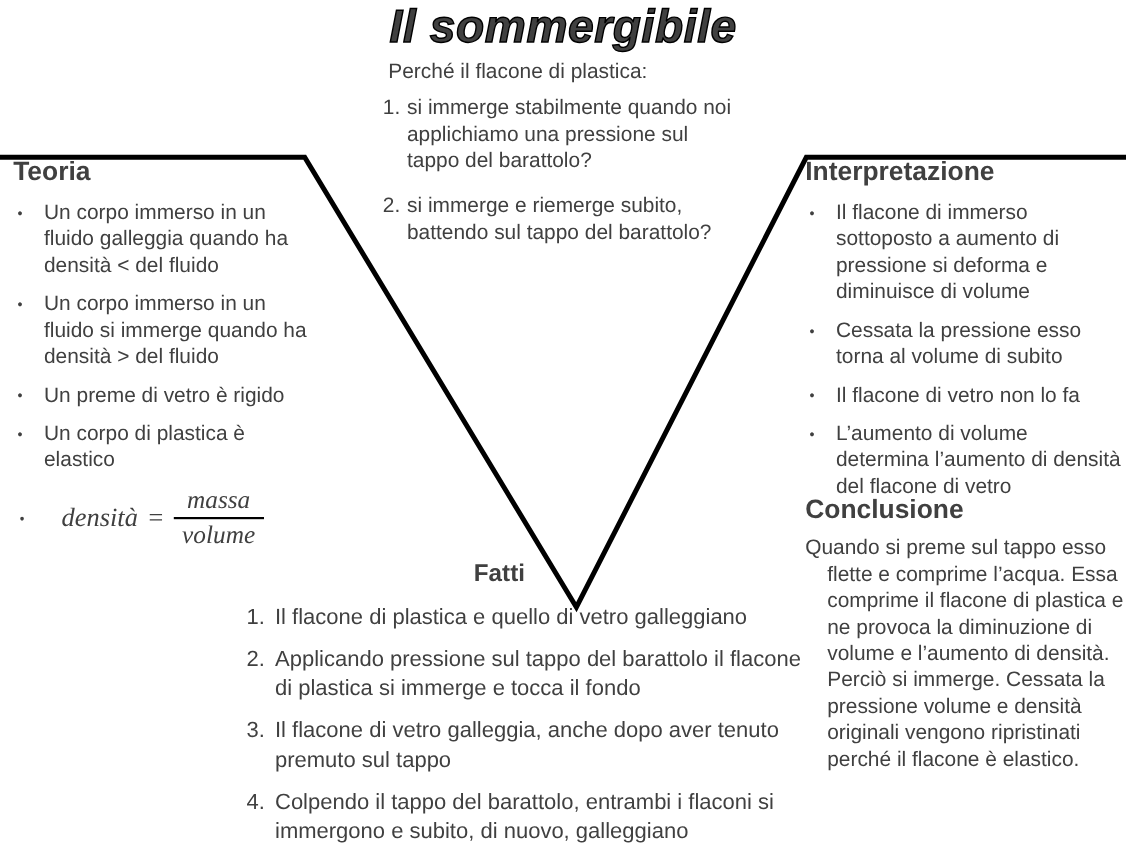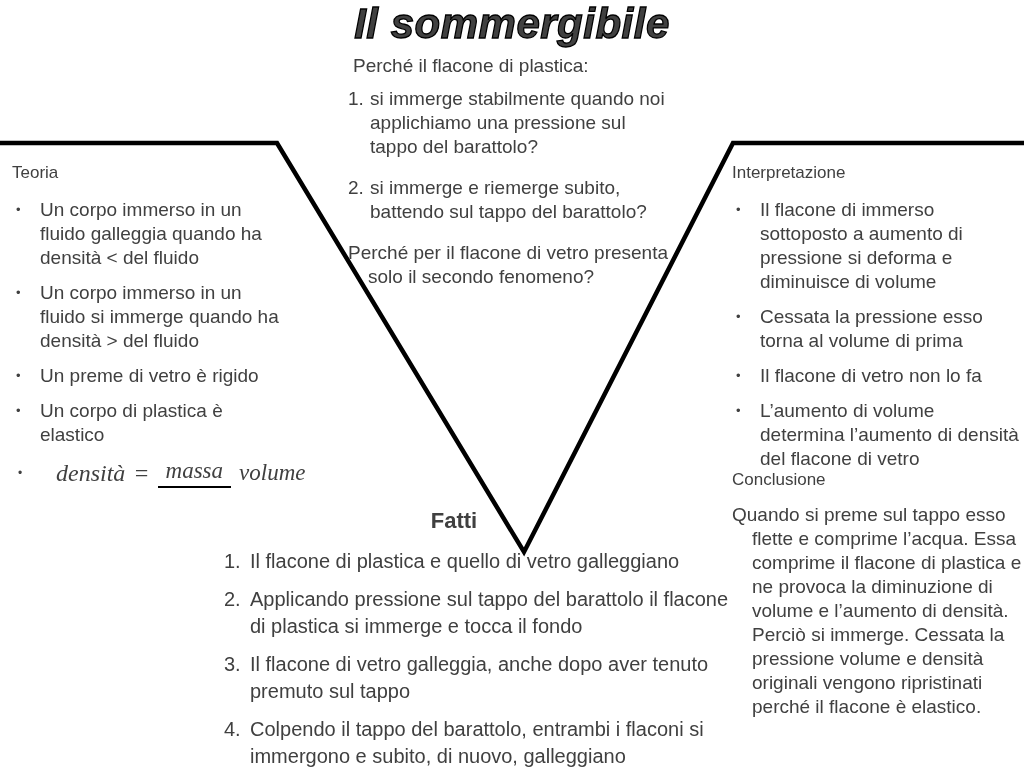--- a/index.html
+++ b/index.html
@@ -25,24 +25,24 @@
     font-size: 42px;
     font-weight: bold;
     font-style: italic;
     letter-spacing: 0.5px;
     -webkit-text-stroke: 1.3px #000;
   }
 
   .body-text { font-size: 19px; line-height: 24px; }
 
   h2.section-heading {
-    margin: 16px 0 12px 0;
-    font-size: 17px;
+    margin: 0 0 12px 0;
+    font-size: 24px;
     line-height: 26px;
-    font-weight: normal;
+    font-weight: bold;
   }
 
   
   .bullet-row { display: flex; margin: 0 0 11px 0; }
   .bullet-row .marker {
     width: 24px;
     flex: 0 0 24px;
     font-size: 13px;
     line-height: 24px;
     padding-left: 4px;
@@ -70,21 +70,21 @@
   }
   .formula {
     display: inline-flex;
     align-items: center;
     font-family: "Liberation Serif", serif;
     font-style: italic;
     font-size: 24px;
   }
   .formula .lhs { margin-left: 14px; }
   .formula .eq { margin: 0 8px; }
-  .frac { display: inline-flex; flex-direction: row; text-align: center; font-size: 23px; }
+  .frac { display: inline-flex; flex-direction: column; text-align: center; font-size: 23px; }
   .frac .numer { padding: 0 8px 2px 8px; border-bottom: 2px solid #000; line-height: 26px; }
   .frac .denom { padding: 2px 8px 0 8px; line-height: 26px; }
 
   
   .interpretation { position: absolute; left: 732px; top: 144px; width: 290px; }
 
   
   .conclusion { position: absolute; left: 732px; top: 451px; width: 292px; }
   .conclusion h2 { margin-bottom: 0; }
   .conclusion .c-text { margin: 10px 0 0 0; padding-left: 20px; text-indent: -20px; }
@@ -116,21 +116,20 @@
   <div class="questions body-text">
     <p class="q-intro">Perché il flacone di plastica:</p>
     <div class="num-row">
       <span class="num">1.</span>
       <span class="ntext">si immerge stabilmente quando noi applichiamo una pressione sul tappo del barattolo?</span>
     </div>
     <div class="num-row">
       <span class="num">2.</span>
       <span class="ntext">si immerge e riemerge subito, battendo sul tappo del barattolo?</span>
     </div>
-    <p class="q-outro">Perché per il flacone di vetro presenta solo il secondo fenomeno?</p>
   </div>
 
   <div class="theory body-text">
     <h2 class="section-heading">Teoria</h2>
     <div class="bullet-row">
       <span class="marker">•</span>
       <span class="btext">Un corpo immerso in un fluido galleggia quando ha densità &lt; del fluido</span>
     </div>
     <div class="bullet-row">
       <span class="marker">•</span>
@@ -158,21 +157,21 @@
   </div>
 
   <div class="interpretation body-text">
     <h2 class="section-heading">Interpretazione</h2>
     <div class="bullet-row">
       <span class="marker">•</span>
       <span class="btext">Il flacone di immerso sottoposto a aumento di pressione si deforma e diminuisce di volume</span>
     </div>
     <div class="bullet-row">
       <span class="marker">•</span>
-      <span class="btext">Cessata la pressione esso torna al volume di prima</span>
+      <span class="btext">Cessata la pressione esso torna al volume di subito</span>
     </div>
     <div class="bullet-row">
       <span class="marker">•</span>
       <span class="btext">Il flacone di vetro non lo fa</span>
     </div>
     <div class="bullet-row">
       <span class="marker">•</span>
       <span class="btext">L’aumento di volume determina l’aumento di densità del flacone di vetro</span>
     </div>
   </div>

